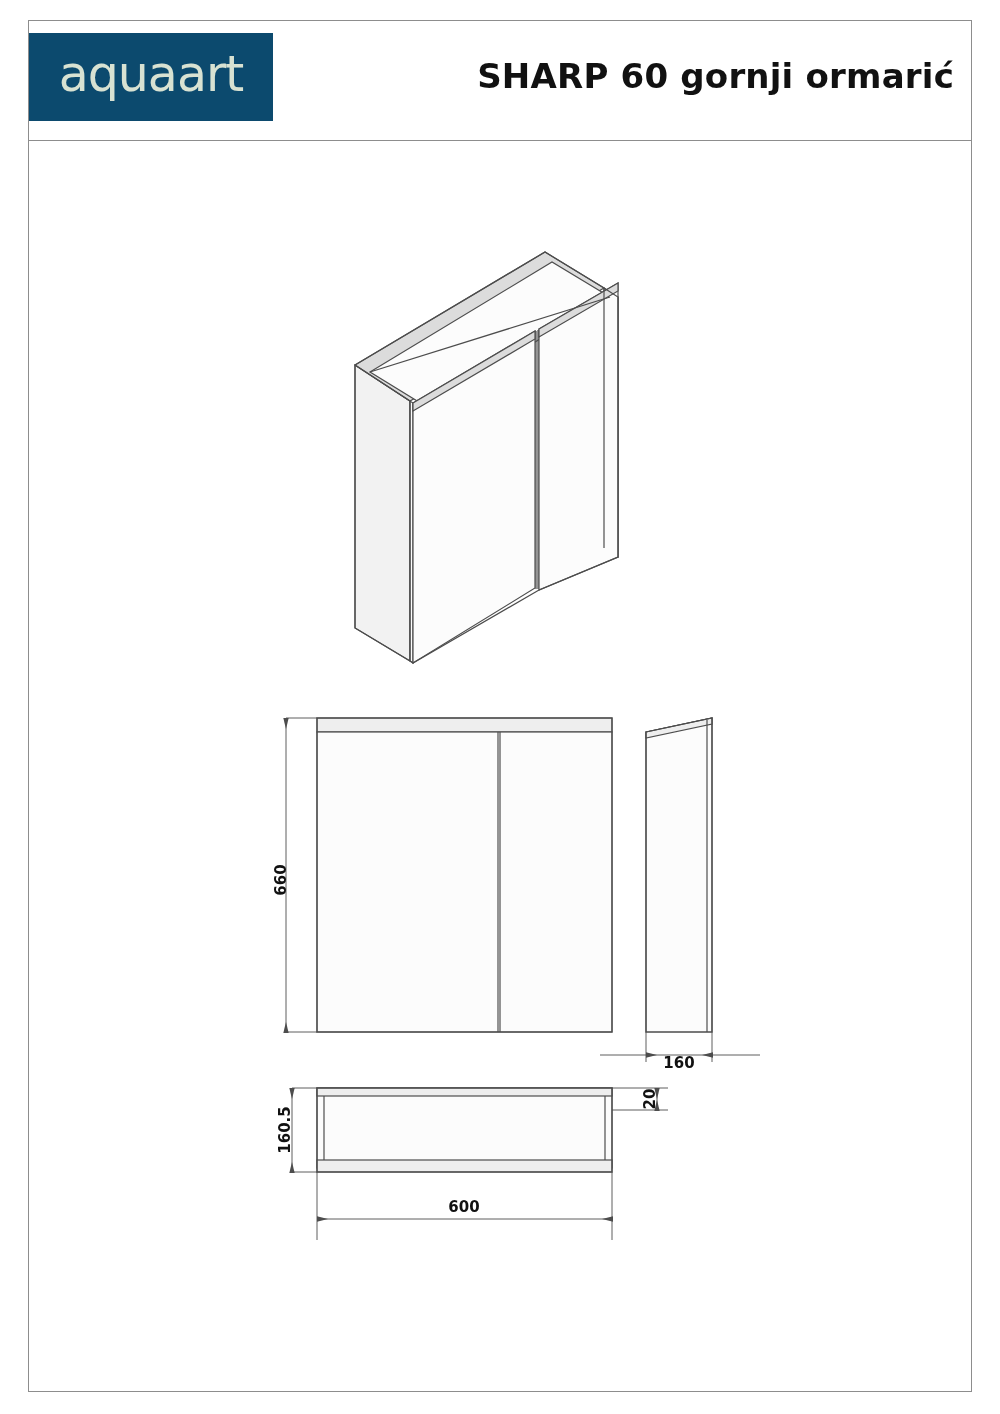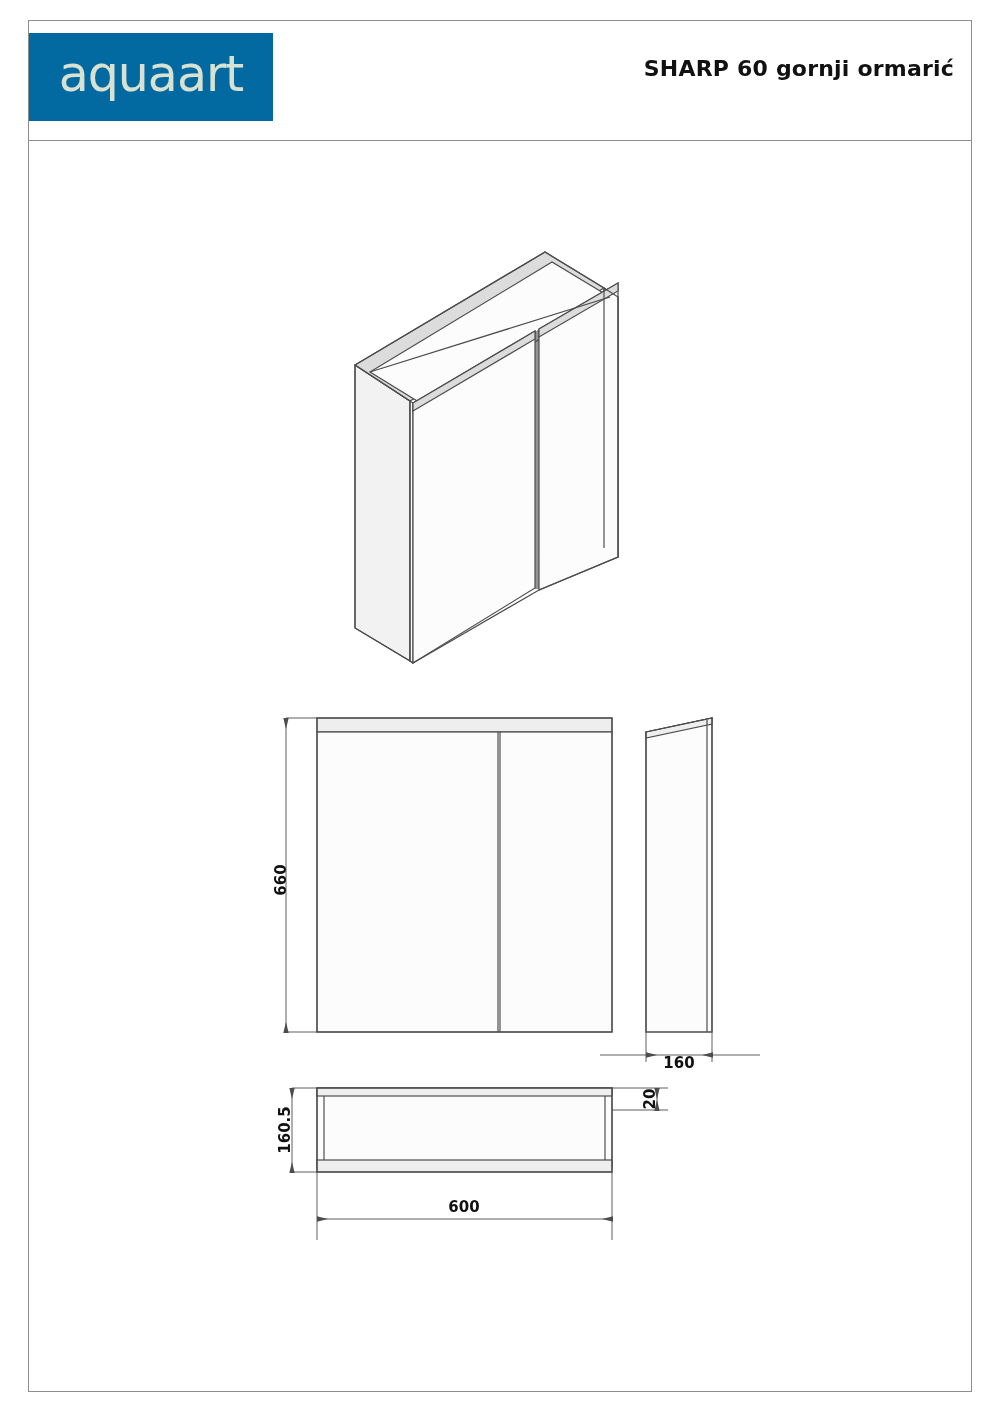--- a/index.html
+++ b/index.html
@@ -28,40 +28,40 @@
     border: 1px solid #8d8d8d;
     box-sizing: border-box;
   }
   
   #logo-box {
     position: absolute;
     left: 29px;
     top: 33px;
     width: 244px;
     height: 88px;
-    background: #0369a1;
+    background: #0c4a6e;
     display: flex;
     align-items: center;
     justify-content: center;
     overflow: hidden;
   }
   #logo-text {
     font-family: "DejaVu Sans", "Liberation Sans", sans-serif;
     font-size: 49px;
     letter-spacing: -1px;
     color: #d8e2d2;
     font-weight: 400;
     line-height: 1;
     padding-bottom: 6px;
   }
   #title {
     position: absolute;
     right: 46px;
     top: 56px;
-    font-size: 22px;
+    font-size: 34px;
     font-weight: 700;
     color: #111;
     letter-spacing: 0.2px;
     white-space: nowrap;
   }
   #header-rule {
     position: absolute;
     left: 29px;
     top: 140px;
     width: 942px;

